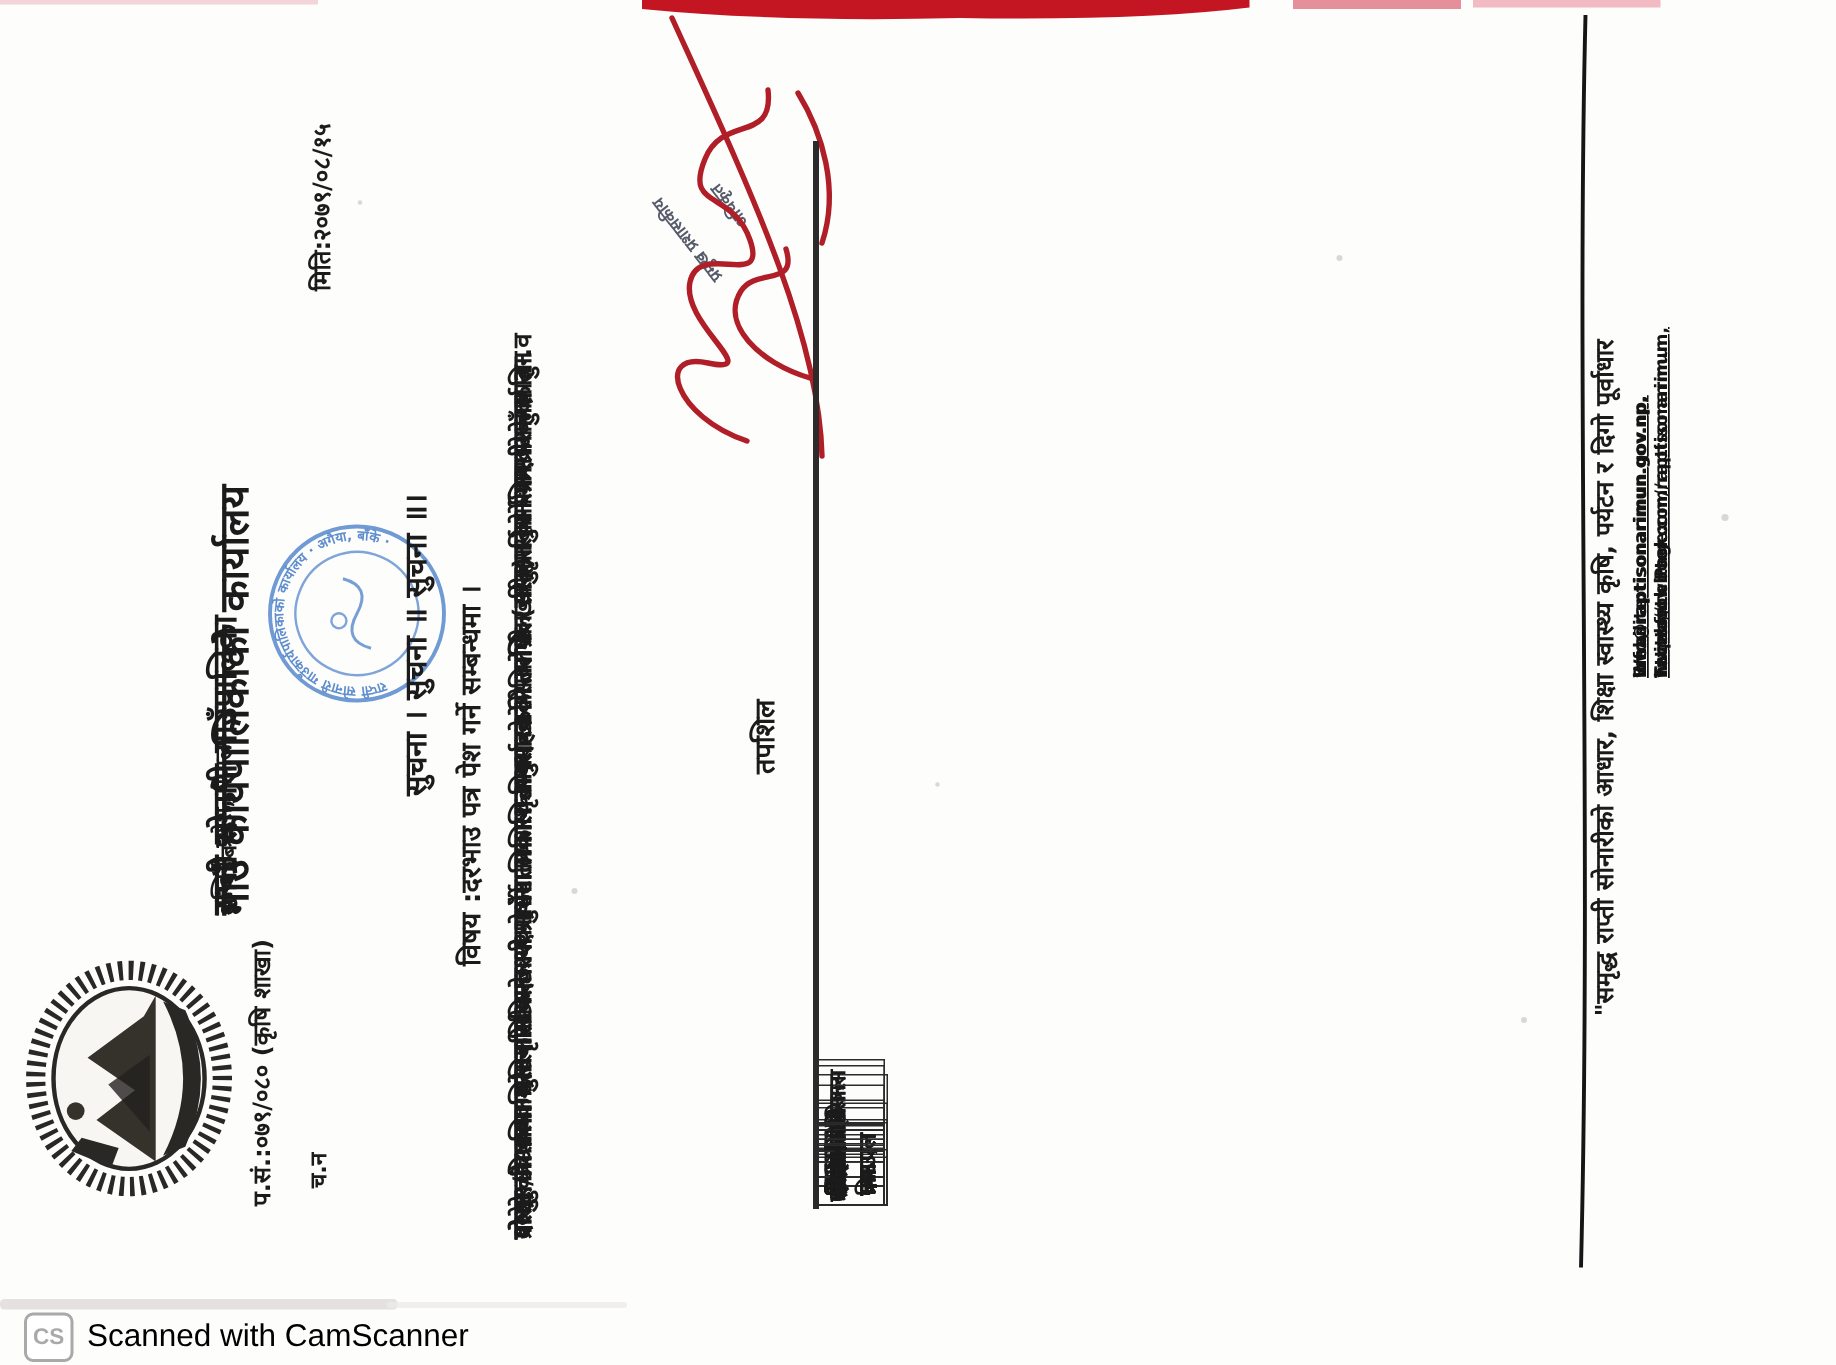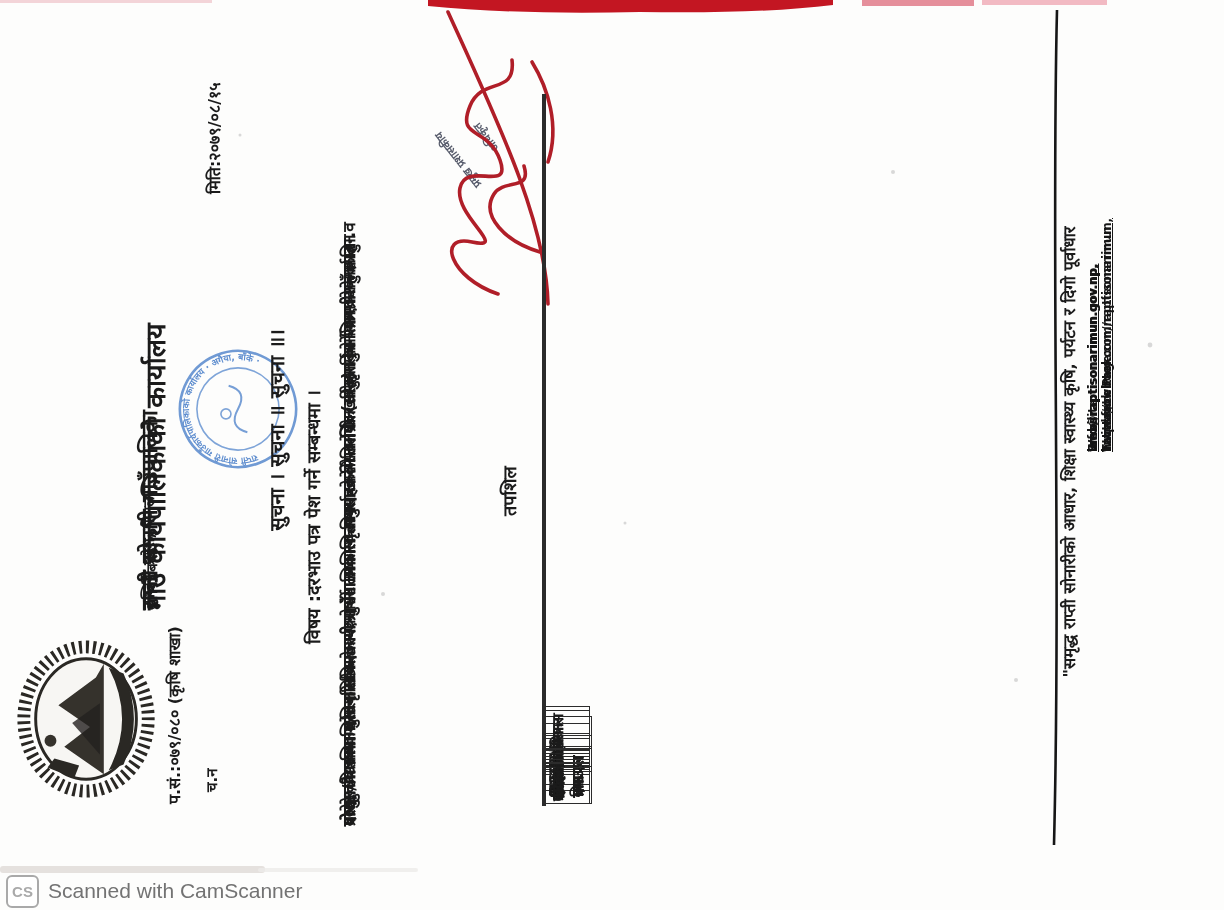--- a/index.html
+++ b/index.html
@@ -39,25 +39,25 @@
   .notice-table th:first-child,.notice-table td:first-child{text-align:center;padding:2px 2px;}
   .f-tagline{left:84px;top:1057px;width:748px;text-align:center;font-size:16.5px;font-weight:700;white-space:nowrap;}
   .f-links{left:84px;width:748px;text-align:center;font-size:11.5px;font-weight:700;color:#151515;white-space:nowrap;}
   .f-web{top:1086px;}
   .f-fb{top:1100px;}
   .f-links .url{text-decoration:underline;position:static;}
   .f-links .lbl{position:static;}
   
   #overlay{position:absolute;left:0;top:0;width:1224px;height:910px;pointer-events:none;}
   
-  .cs-bar{position:absolute;left:6px;top:875px;height:32px;display:flex;align-items:center;}
+  .cs-bar{position:absolute;left:16px;top:875px;height:32px;display:flex;align-items:center;}
   .cs-icon{width:29px;height:29px;border:2.5px solid #a9a9a9;border-radius:6px;color:#a9a9a9;
     font-weight:700;font-size:15px;display:flex;align-items:center;justify-content:center;
     font-family:"Liberation Sans","DejaVu Sans",sans-serif;background:#fff;}
-  .cs-text{margin-left:9px;font-size:21px;color:#737373;font-family:"Liberation Sans","DejaVu Sans",sans-serif;}
+  .cs-text{margin-left:9px;font-size:21px;color:#000000;font-family:"Liberation Sans","DejaVu Sans",sans-serif;}
 </style>
 </head>
 <body>
 
 <div id="canvas">
 
   <div id="page-rotated">
 
     <svg class="emblem" viewBox="0 0 160 152">
       <ellipse cx="80" cy="74" rx="73" ry="63" fill="none" stroke="#2a2824" stroke-width="13" stroke-dasharray="3 4"></ellipse>

